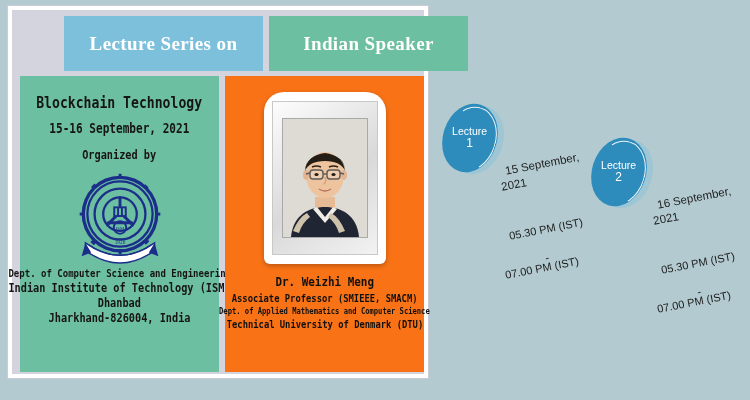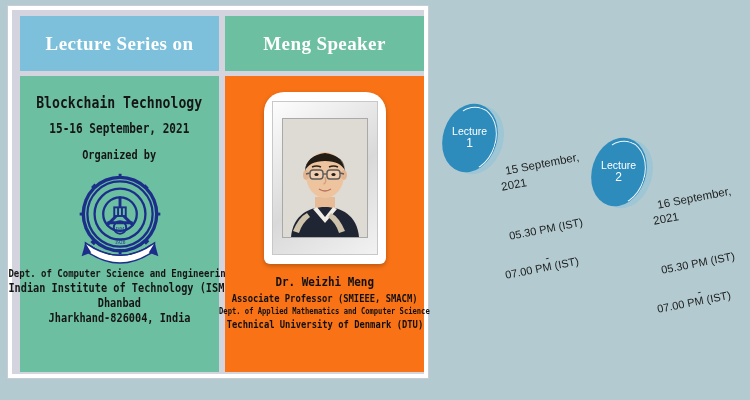--- a/index.html
+++ b/index.html
@@ -18,21 +18,21 @@
   }
   .card-inner{
     position:absolute;left:4px;top:4px;right:4px;bottom:4px;
     background:#d4d4de;
   }
 
   .panel{position:absolute;}
   .hdr{
     display:flex;align-items:center;justify-content:center;
     font-family:"Liberation Serif", serif;
-    font-weight:bold;color:#ffffff;letter-spacing:.4px;
+    font-weight:bold;color:#ffffff;letter-spacing:.4px;margin-left:44px;
   }
 
   
   .hdr-left{
     left:8px;top:6px;width:199px;height:55px;
     background:#7cc0dc;font-size:19px;
   }
   .body-left{
     left:8px;top:66px;width:199px;height:296px;
     background:#6dbfa1;
@@ -207,21 +207,21 @@
             </g>
           </svg>
         </div>
 
         <div class="cond t-aff">Dept. of Computer Science and Engineering</div>
         <div class="cond t-aff2">Indian Institute of Technology (ISM)</div>
         <div class="cond t-aff3">Dhanbad</div>
         <div class="cond t-aff4">Jharkhand-826004, India</div>
       </div>
 
-      <div class="panel hdr hdr-right">Meng Speaker</div>
+      <div class="panel hdr hdr-right">Indian Speaker</div>
 
       <div class="panel body-right">
         <div class="photo-frame">
           <div class="photo-mat">
             <div class="photo">
               <svg viewBox="0 0 84 118" width="84" height="118" aria-hidden="true">
                 <rect width="84" height="118" fill="#dedad4"></rect>
 
                 <path d="M32 78 h20 v16 h-20 z" fill="#e8bb97"></path>
 

